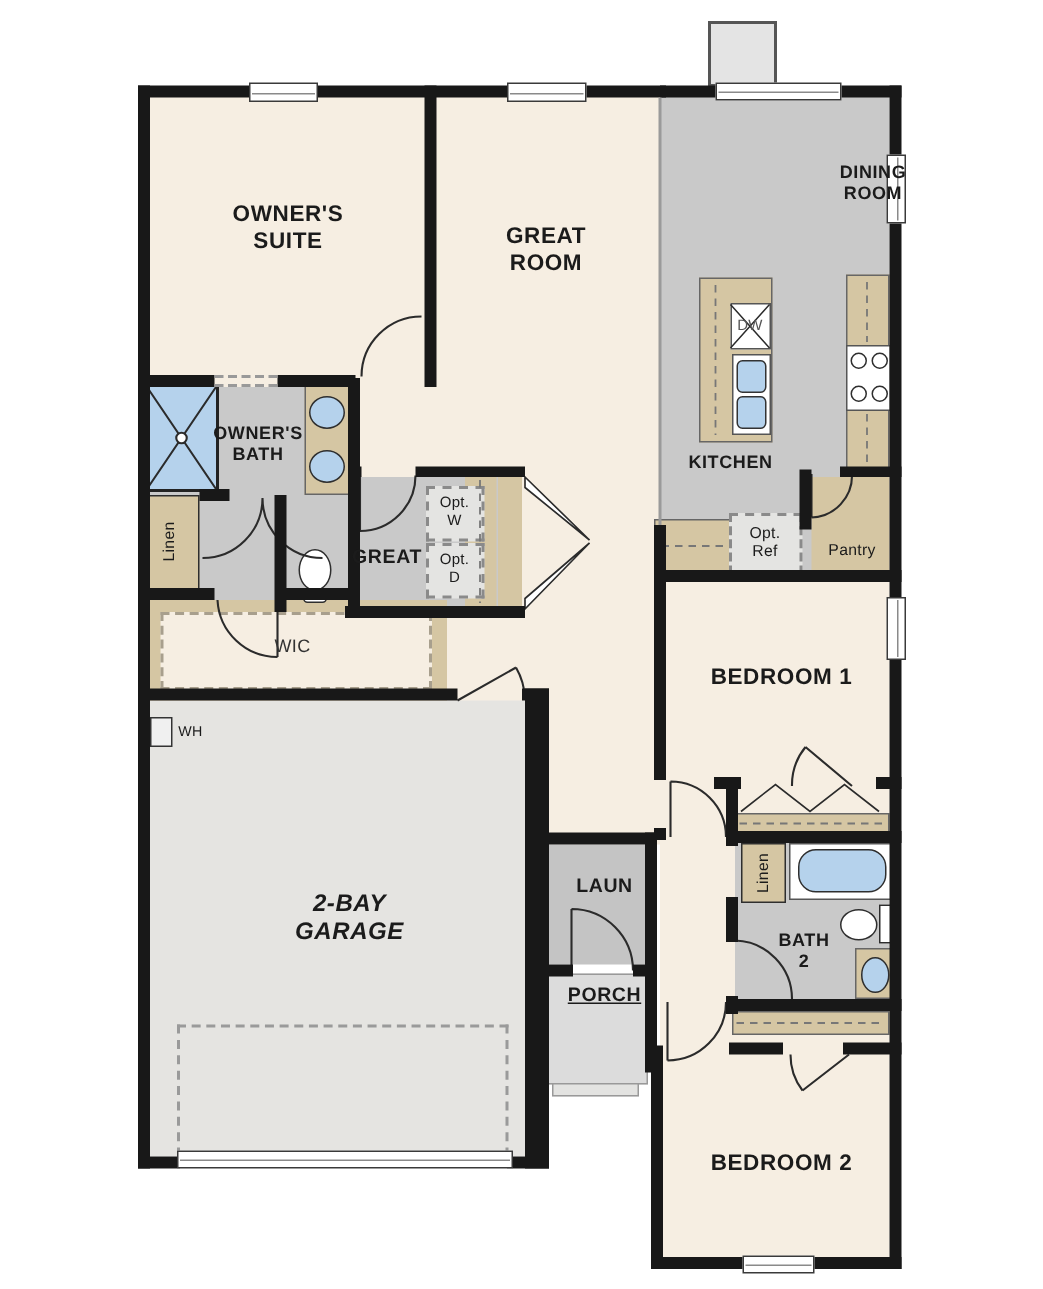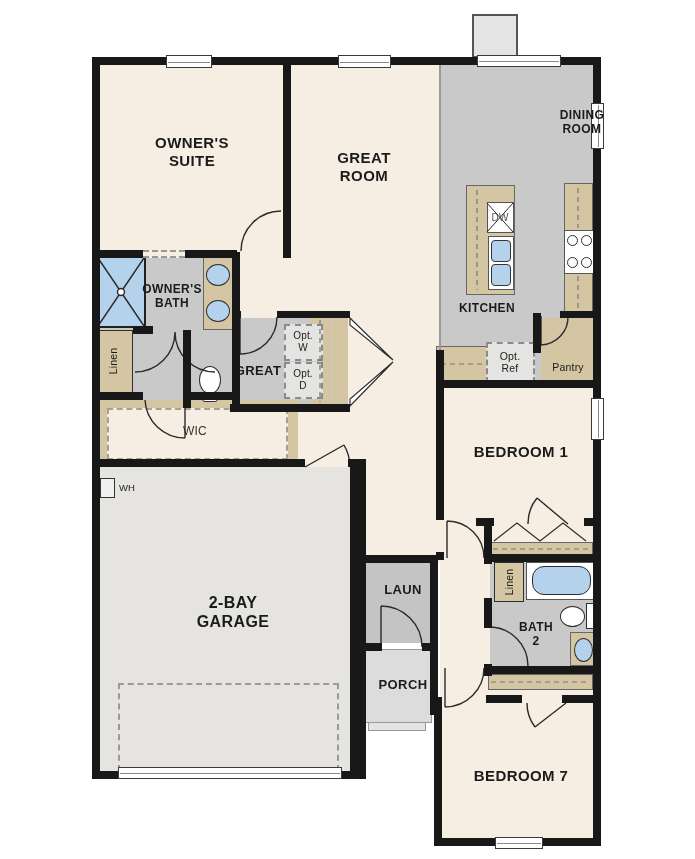--- a/index.html
+++ b/index.html
@@ -191,28 +191,28 @@
 SUITE</div>
   <div class="lbl" style="left:364px;top:167px;font-size:15px;">GREAT
 ROOM</div>
   <div class="lbl" style="left:552px;top:122px;font-size:12px;margin-left:30px;">DINING
 ROOM</div>
   <div class="lbl" style="left:487px;top:308px;font-size:12px;">KITCHEN</div>
   <div class="lbl" style="left:172px;top:296px;font-size:12px;">OWNER'S
 BATH</div>
   <div class="lbl" style="left:258px;top:371px;font-size:13px;">GREAT</div>
   <div class="lbl n" style="left:195px;top:431px;font-size:12px;color:#333;">WIC</div>
-  <div class="lbl" style="left:233px;top:613px;font-size:16px;">2-BAY
+  <div class="lbl" style="left:233px;top:613px;font-size:16px;font-style:italic;">2-BAY
 GARAGE</div>
   <div class="lbl" style="left:521px;top:452px;font-size:15px;">BEDROOM 1</div>
   <div class="lbl" style="left:403px;top:590px;font-size:13px;">LAUN</div>
-  <div class="lbl" style="left:403px;top:685px;font-size:13px;">PORCH</div>
+  <div class="lbl" style="left:403px;top:663px;font-size:13px;text-decoration:underline;">PORCH</div>
   <div class="lbl" style="left:536px;top:634px;font-size:12px;">BATH
 2</div>
-  <div class="lbl" style="left:521px;top:776px;font-size:15px;">BEDROOM 7</div>
+  <div class="lbl" style="left:521px;top:776px;font-size:15px;">BEDROOM 2</div>
   <div class="lbl n" style="left:568px;top:367px;font-size:10.5px;">Pantry</div>
   <div class="lbl n rot" style="left:113px;top:361px;font-size:10.5px;">Linen</div>
   <div class="lbl n rot" style="left:509px;top:582px;font-size:10.5px;">Linen</div>
   <div class="lbl n" style="left:303px;top:342px;font-size:10px;">Opt.
 W</div>
   <div class="lbl n" style="left:303px;top:380px;font-size:10px;">Opt.
 D</div>
   <div class="lbl n" style="left:510px;top:362px;font-size:10.5px;">Opt.
 Ref</div>
   <div class="lbl n" style="left:500px;top:218px;font-size:10px;color:#555;">DW</div>

